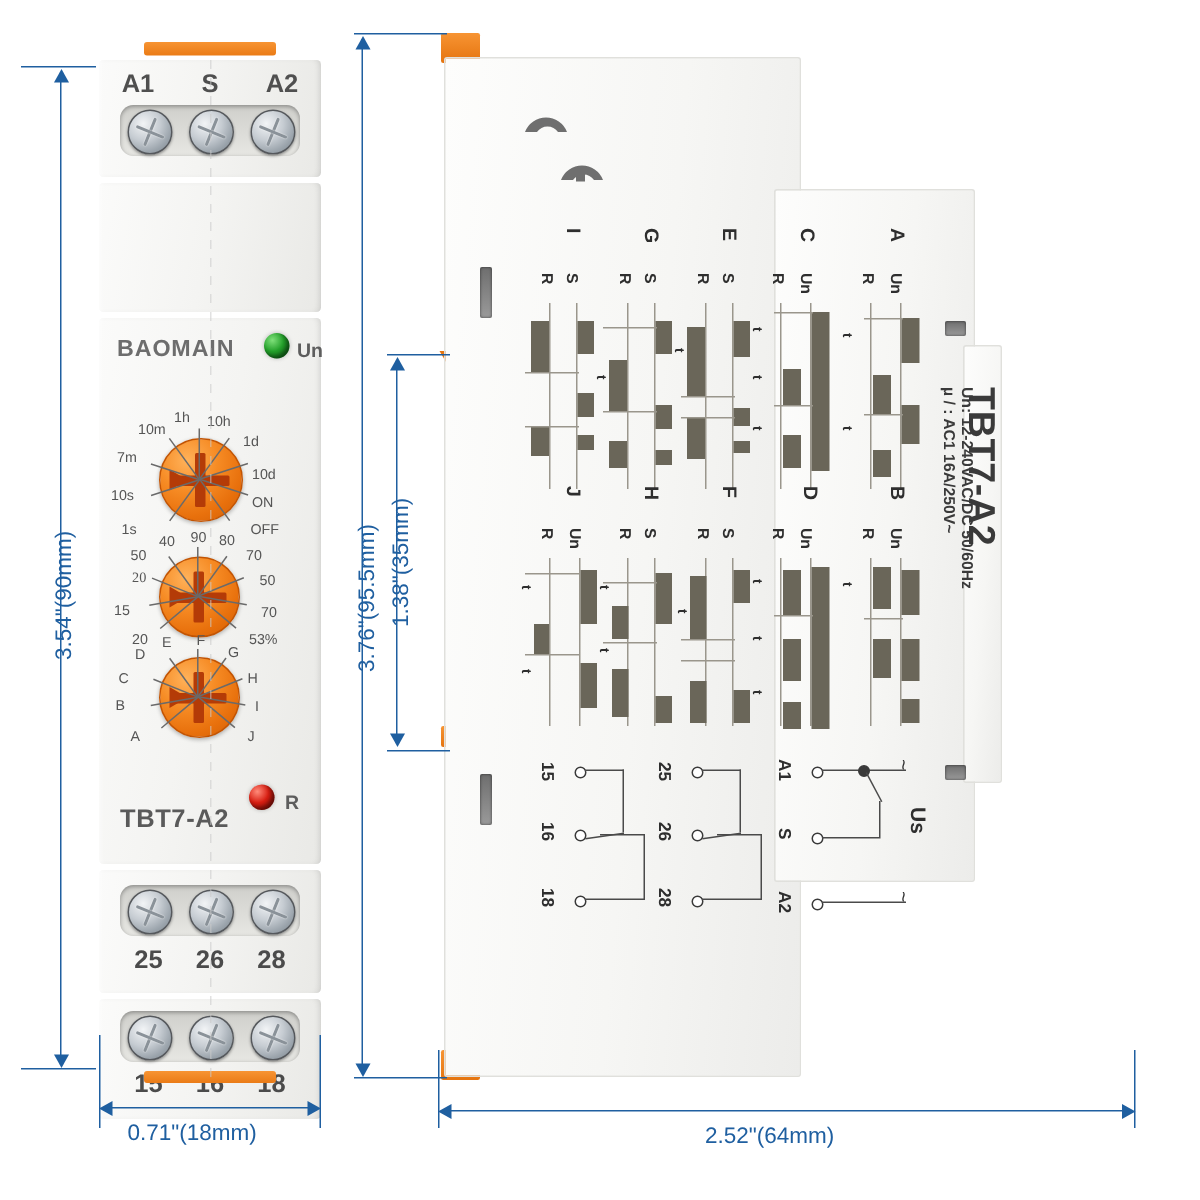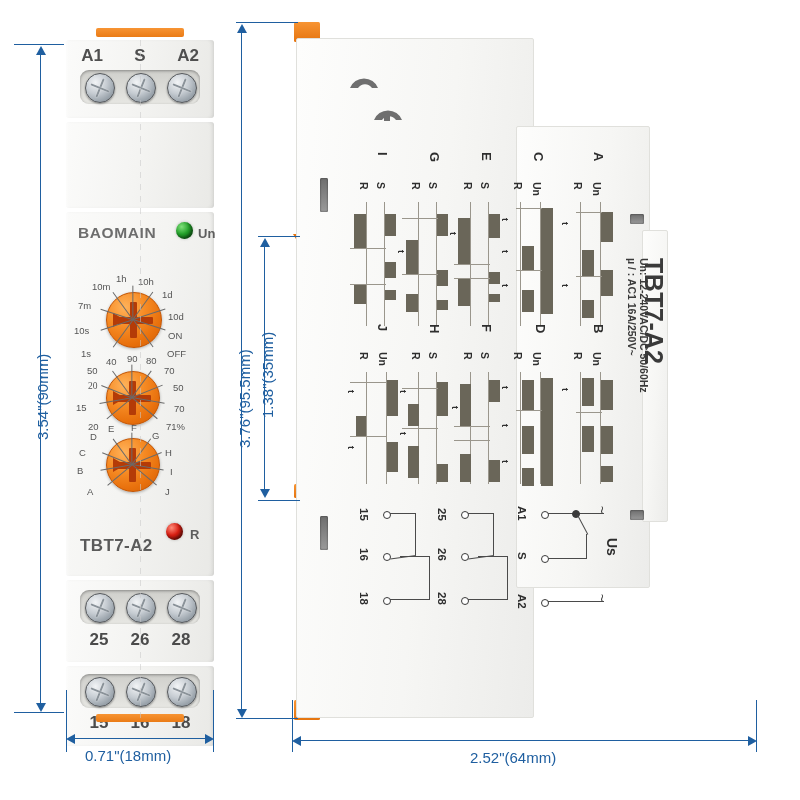--- a/index.html
+++ b/index.html
@@ -170,21 +170,21 @@
     <div class="tlab" style="left:22px;top:393px;">20</div>
     <div class="tlab" style="left:10px;top:374px;">15</div>
     <div class="tlab" style="left:22px;top:353px;font-family:Liberation Serif, serif;">20</div>
     <div class="tlab" style="left:21px;top:337px;">50</div>
     <div class="tlab" style="left:40px;top:328px;">40</div>
     <div class="tlab" style="left:61px;top:325px;">90</div>
     <div class="tlab" style="left:80px;top:327px;">80</div>
     <div class="tlab" style="left:98px;top:337px;">70</div>
     <div class="tlab" style="left:107px;top:354px;">50</div>
     <div class="tlab" style="left:108px;top:375px;">70</div>
-    <div class="tlab" style="left:100px;top:393px;">71%</div>
+    <div class="tlab" style="left:100px;top:393px;">53%</div>
   </div>
 
   <div style="position:absolute;left:0;top:0;">
     <div class="knob" style="left:40px;top:410px;width:52px;height:52px;">
       <div class="cross-h" style="left:8px;top:23px;width:36px;height:7px;"></div>
       <div class="cross-v" style="left:22px;top:9px;width:7px;height:34px;"></div>
       <div class="pointer" style="left:6px;top:19px;transform:rotate(180deg);"></div>
     </div>
     <div class="tick" style="left:66px;top:436px;width:32px;transform:rotate(-90deg);"></div>
     <div class="tick" style="left:66px;top:436px;width:32px;transform:rotate(-126deg);"></div>

